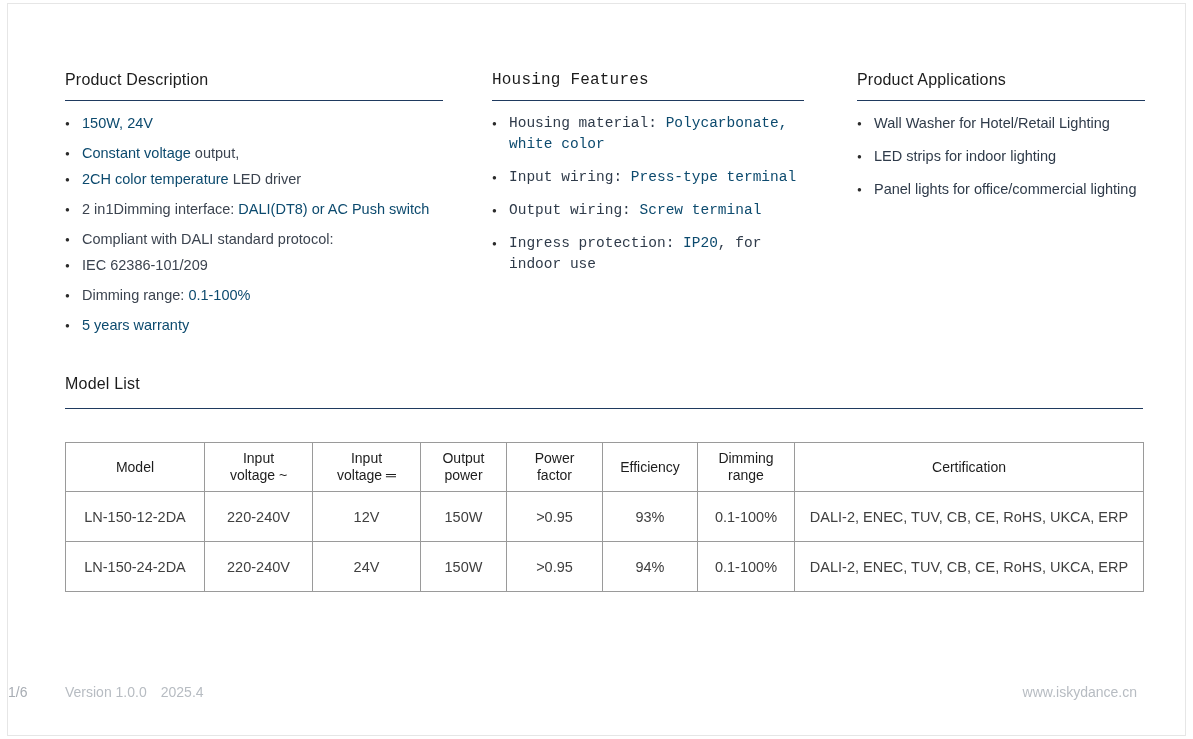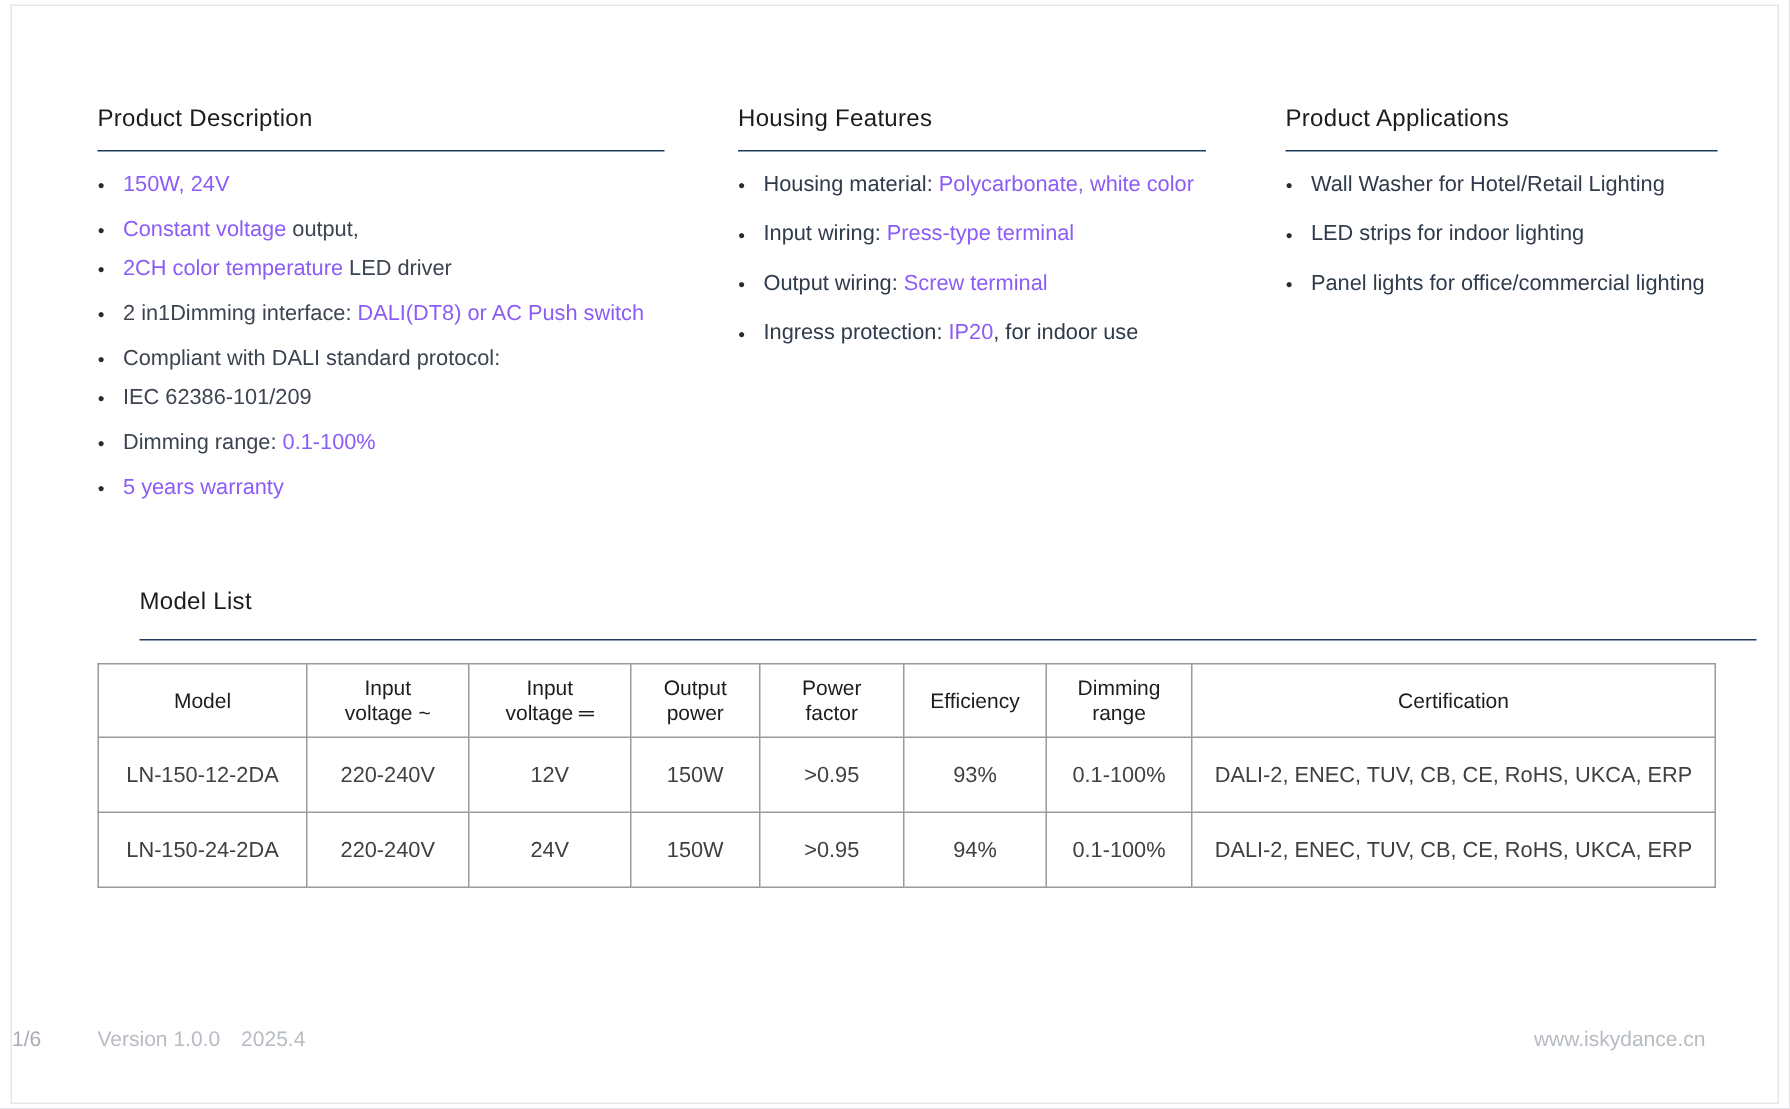--- a/index.html
+++ b/index.html
@@ -26,21 +26,21 @@
     height: 731px;
     background: #ffffff;
     box-shadow: 0 0 0 1px #e6e6e6;
   }
 
   .col-area {
     position: absolute;
     top: 60px;
   }
   .col1 { left: 57px; width: 400px; }
-  .col2 { left: 484px; width: 330px; }
+  .col2 { left: 484px; width: 330px; font-family: Liberation Mono, monospace; }
   .col3 { left: 849px; width: 300px; }
 
   h2.section-title {
     margin: 0;
     font-weight: 400;
     font-size: 16px;
     color: #1c1c1c;
     letter-spacing: 0.2px;
     line-height: 32px;
     padding-bottom: 4px;
@@ -75,36 +75,35 @@
     top: 0;
     font-size: 8px;
     line-height: 22px;
     color: #2b2b2b;
   }
   .col2 ul.bullets li, .col3 ul.bullets li {
     color: #2f3b4a;
     margin-bottom: 12px;
   }
   .strong {
-    color: #8b5cf6;
+    color: #0c4a6e;
     font-weight: 400;
   }
   li.no-bullet-cont {
     padding-left: 17px;
     margin-top: -4px;
   }
   li.no-bullet-cont::before { content: ""; }
 
   
   .model-list-wrap {
     position: absolute;
     left: 57px;
-    top: 382px;
+    top: 364px;
     width: 1078px;
-    margin-left: 28px;
   }
   .model-rule {
     height: 0;
     border-bottom: 1.6px solid #1f3a5f;
     margin-top: 4px;
     width: 1078px;
   }
   table.models {
     position: absolute;
     left: 57px;

